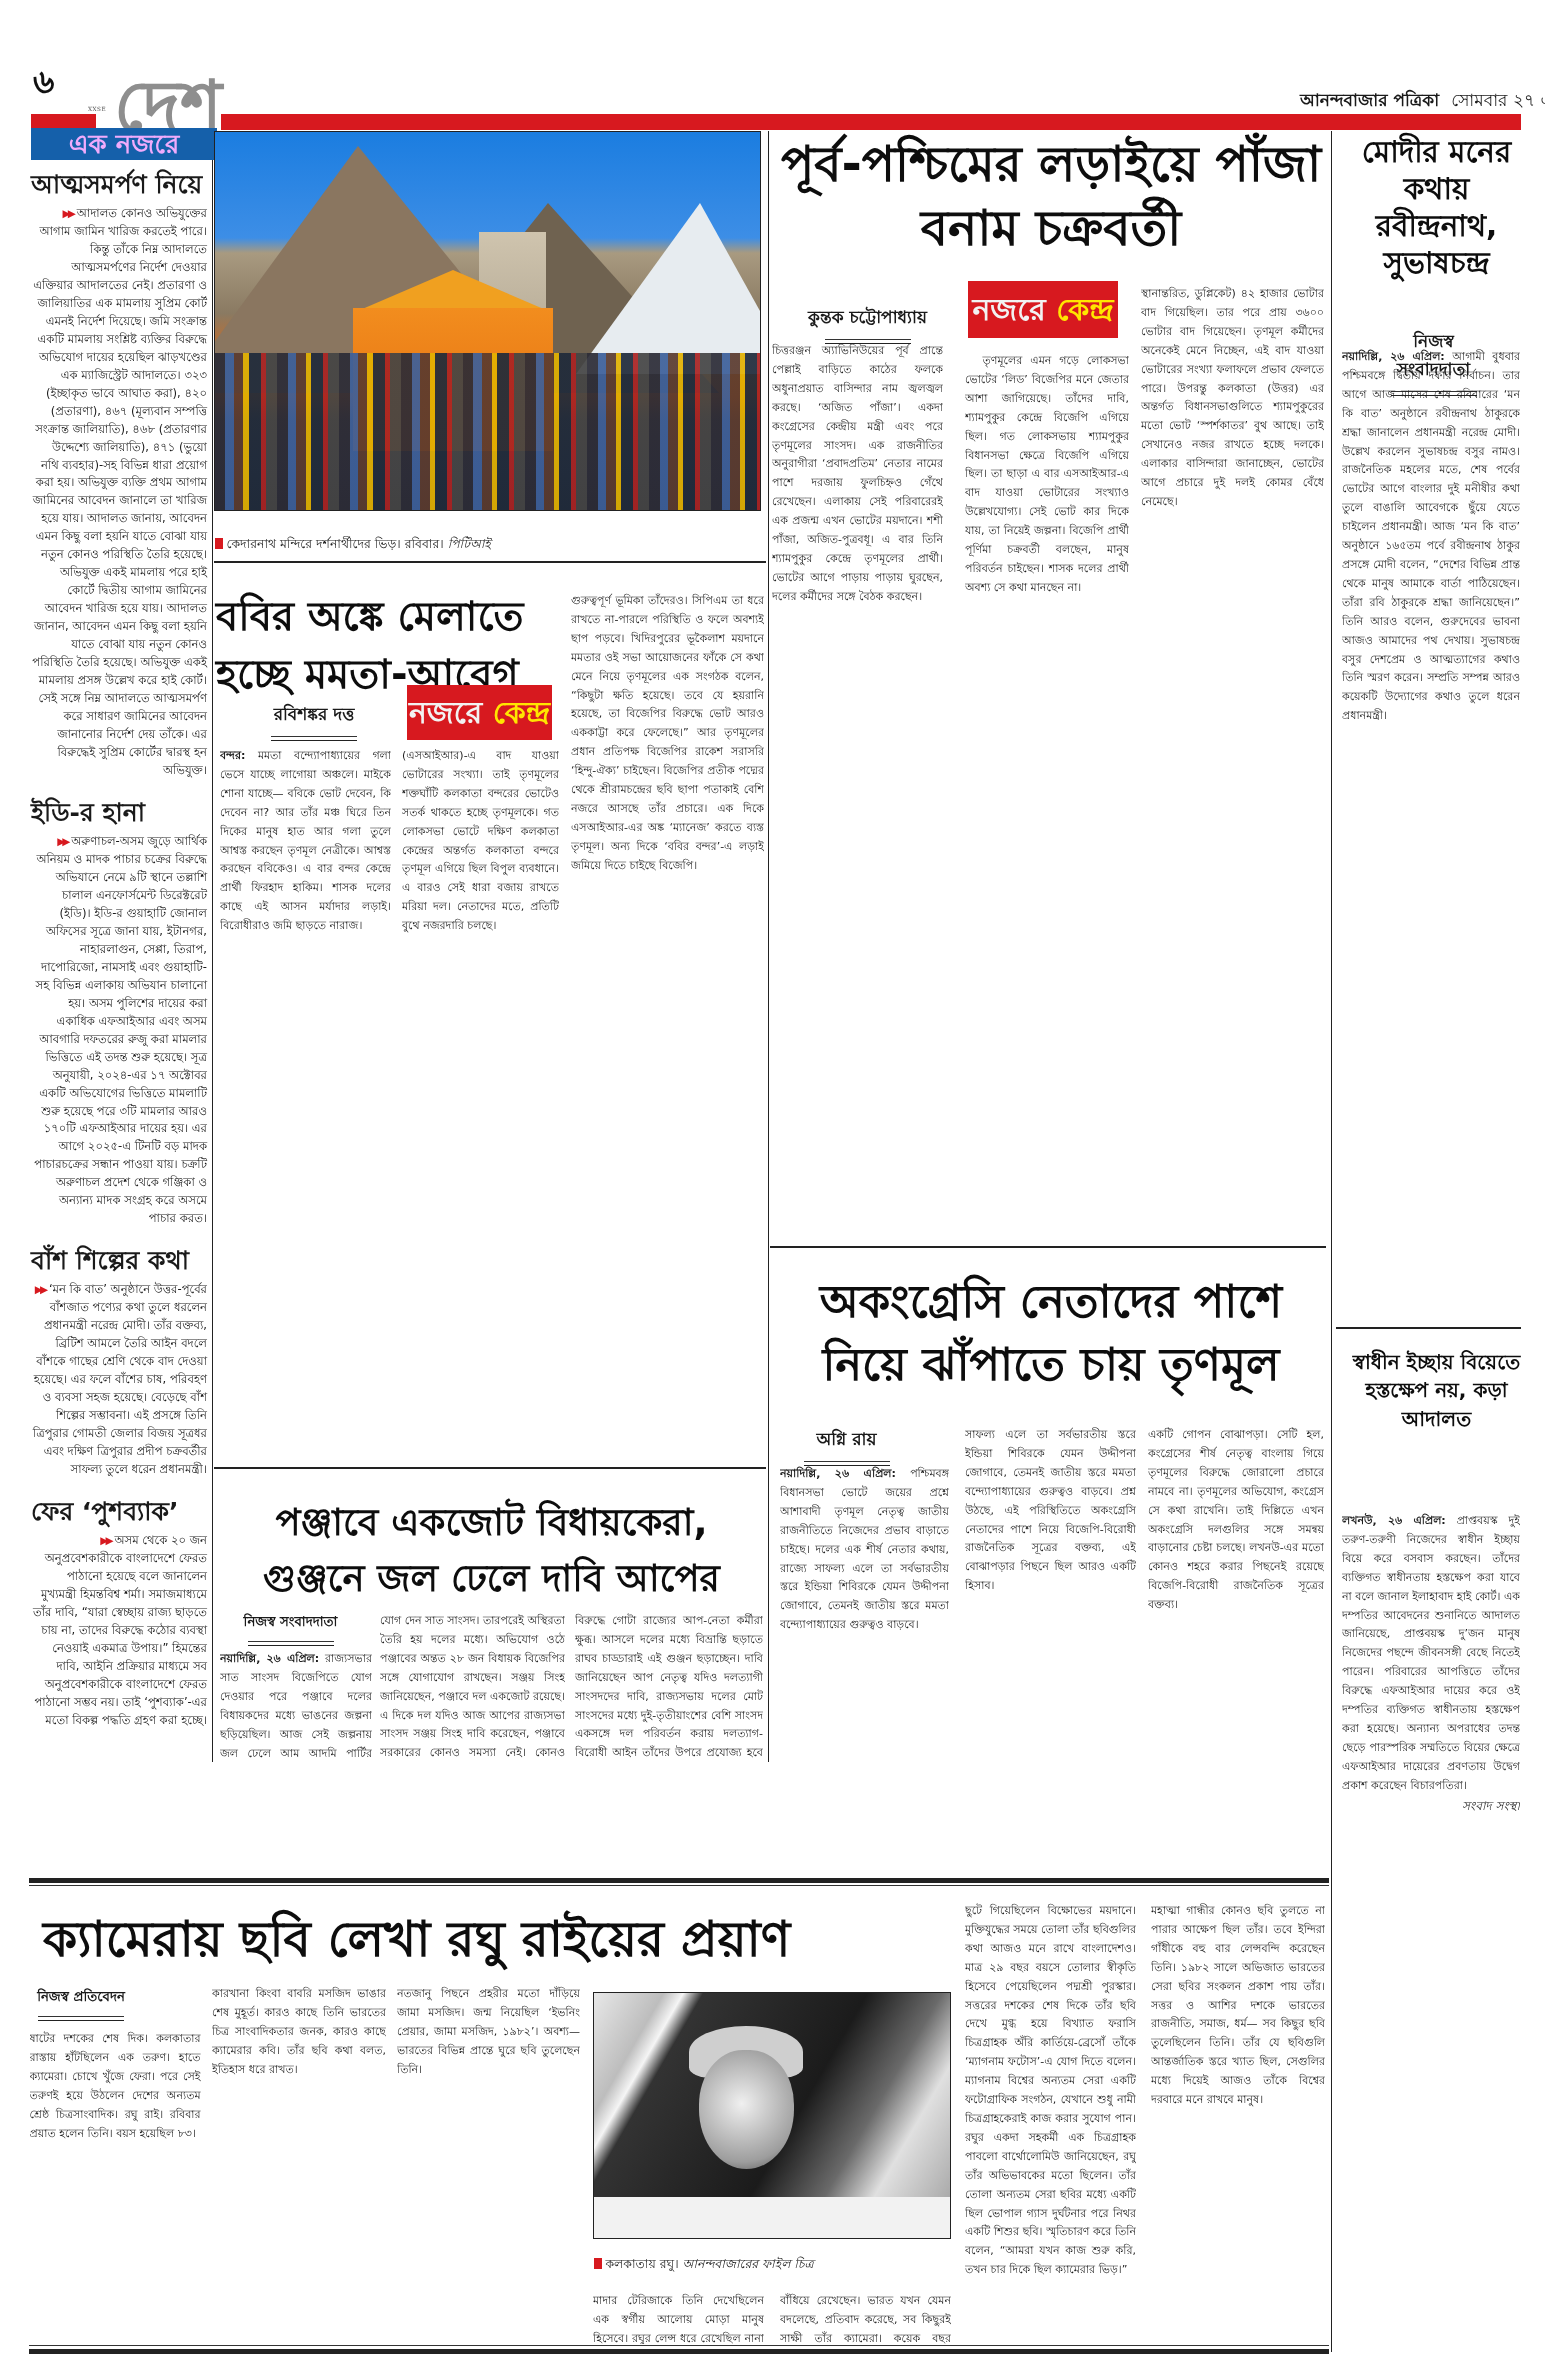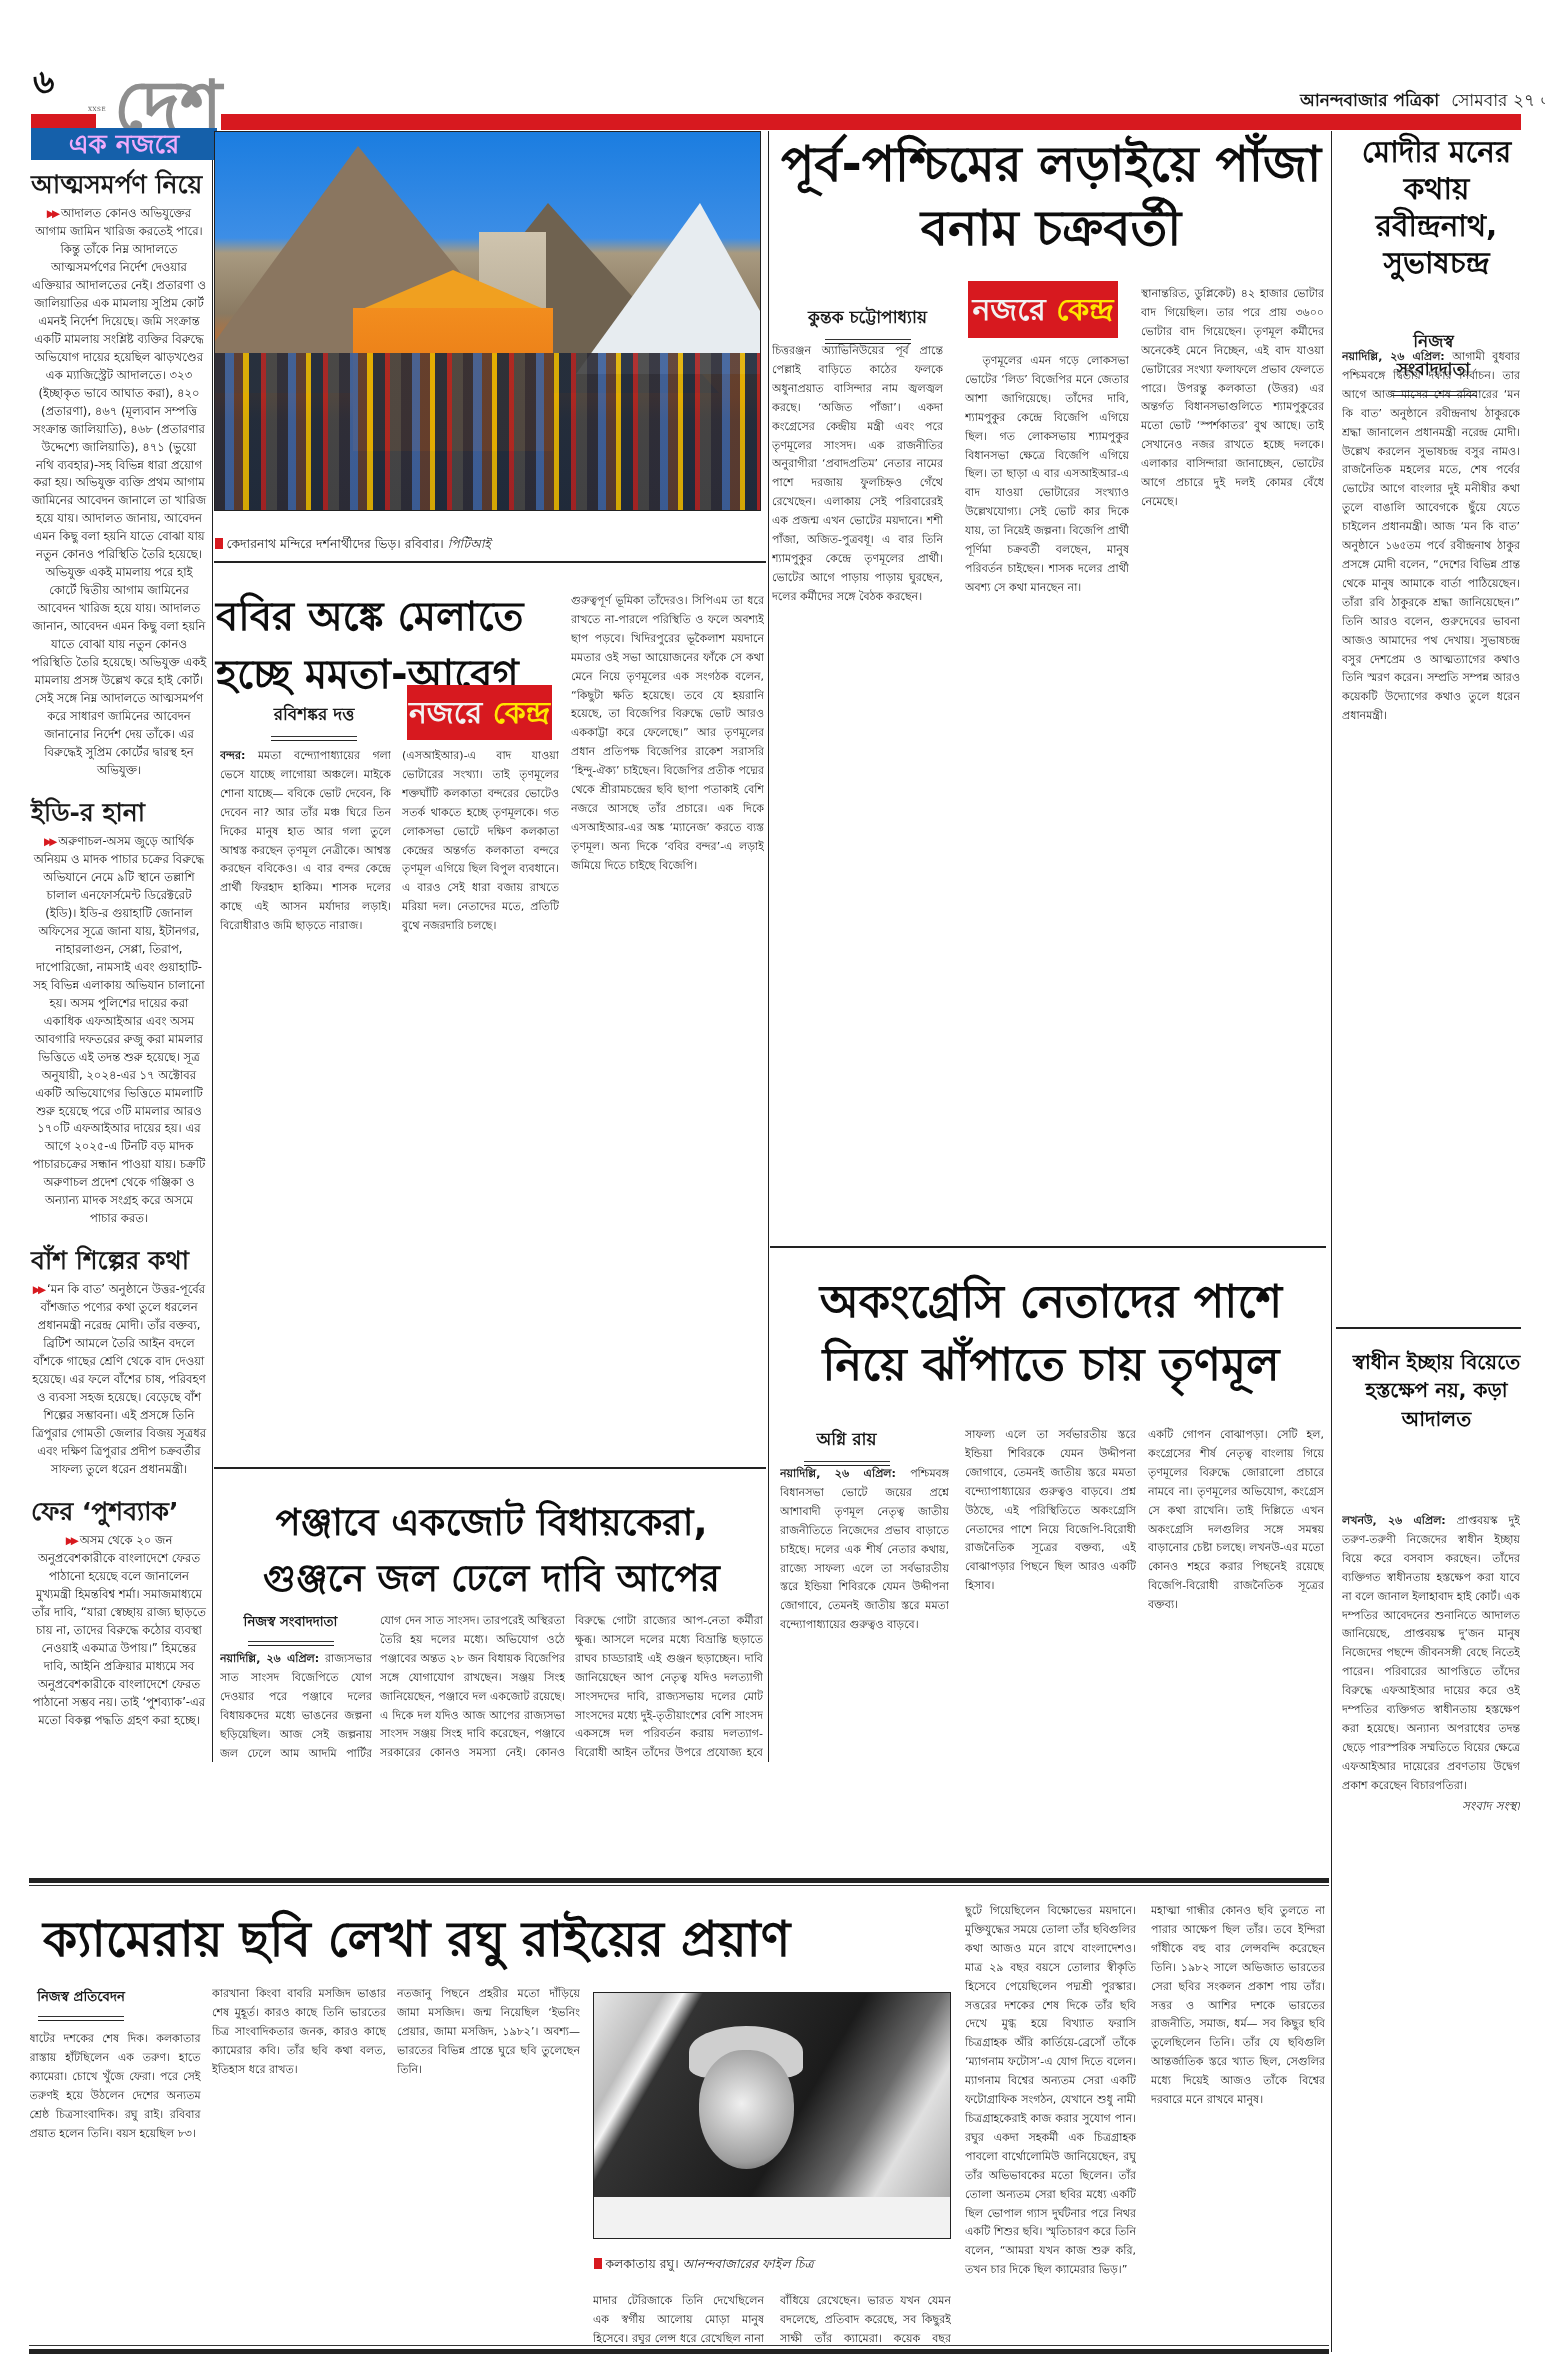--- a/index.html
+++ b/index.html
@@ -19,21 +19,21 @@
 
   
   .vrule { width: 1.4px; background: #222; }
   .hrule { height: 2.4px; background: #222; }
   .hrule-thin { height: 1px; background: #333; }
 
   
   .brief-box { left: 31px; top: 128px; width: 186px; height: 32px; background: #1560aa; color: #f0abfc; font-size: 26px; font-weight: bold; text-align: center; line-height: 32px; }
   .briefs { left: 31px; top: 166px; width: 176px; }
   .brief h3 { font-size: 25px; font-weight: bold; line-height: 1.25; margin: 2.9px 0 4.8px; }
-  .brief p { font-size: 11.6px; line-height: 1.55; text-align: center; margin-bottom: 17px; }
+  .brief p { font-size: 11.6px; line-height: 1.55; text-align: right; margin-bottom: 17px; }
   .brief .arrow { color: #d7191f; font-size: 10.5px; letter-spacing: -2.9px; margin-right: 3.8px; }
 
   
   .photo-top { left: 214px; top: 131px; width: 547px; height: 380px; overflow: hidden; border: 1px solid #222;
     background: linear-gradient(180deg, #1b7de0 0%, #3d8ee6 28%, #a89a80 32%, #8a7a62 48%, #b4703a 55%, #e98b1c 62%, #d66a15 70%, #5b4a40 76%, #3a3a4a 90%, #2a2a30 100%); }
   .photo-top .mtn1 { position:absolute; left:0; top:0; width:0; height:0; border-left: 181px solid transparent; border-right: 200px solid transparent; border-bottom: 247px solid #8a7660; top: 14.3px; left:-38px; }
   .photo-top .mtn2 { position:absolute; width:0; height:0; border-left: 152px solid transparent; border-right: 171px solid transparent; border-bottom: 190px solid #6f6250; top: 71px; left: 181px; }
   .photo-top .mtn3 { position:absolute; width:0; height:0; border-left: 124px solid transparent; border-right: 95px solid transparent; border-bottom: 171px solid #e7ecf0; top: 71px; left: 361px; }
   .photo-top .temple { position:absolute; left: 138px; top: 176px; width: 200px; height: 143px; background: linear-gradient(180deg,#f28d1e,#e36d10); }
   .photo-top .temple-roof { position:absolute; left: 138px; top: 138px; width:0; height:0; border-left: 100px solid transparent; border-right: 100px solid transparent; border-bottom: 43px solid #f0a020; }

